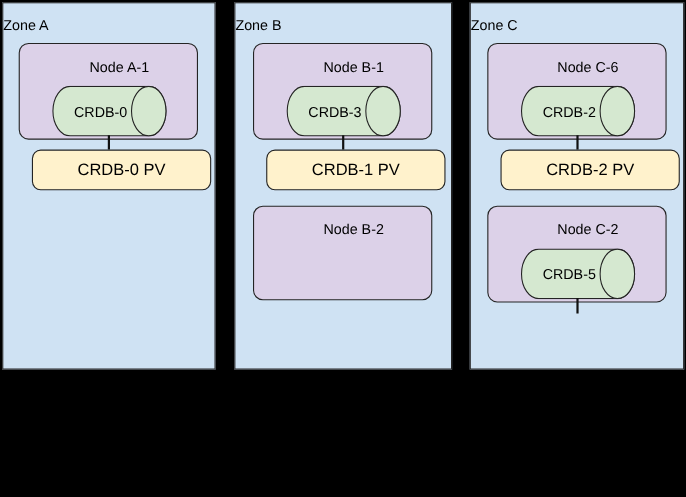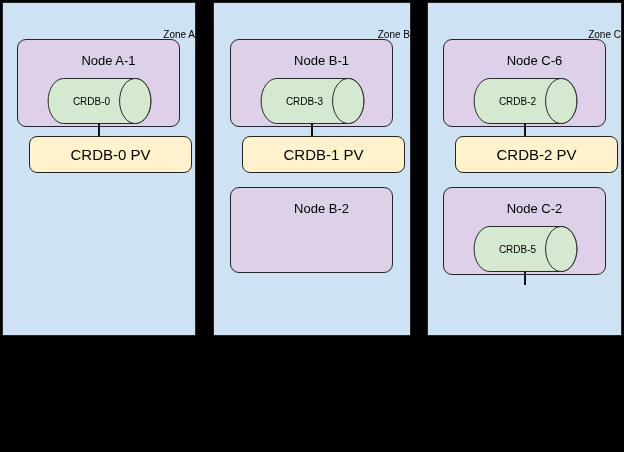--- a/index.html
+++ b/index.html
@@ -5,37 +5,37 @@
   html,body{margin:0;padding:0;background:#000;}
   .canvas{
     position:relative;width:624px;height:452px;background:#000000;
     font-family:"Liberation Sans",sans-serif;color:#000;overflow:hidden;
   }
   .zone{
     position:absolute;background:#cfe2f3;border:1px solid #242424;
     box-sizing:border-box;
   }
   .zone-label{
-    position:absolute;top:24px;left:0;right:0;text-align:right;
-    font-size:10px;line-height:15px;
+    position:absolute;top:12px;left:0;right:0;text-align:left;
+    font-size:13px;line-height:15px;
   }
   .node{
     position:absolute;background:#dcd1e8;border:1px solid #242424;
     border-radius:9px;box-sizing:border-box;
   }
   .node-label{
     position:absolute;top:13px;left:0;right:0;text-align:center;
     font-size:13px;line-height:15px;padding-left:20px;
   }
   .cylinder{position:absolute;width:105px;height:46px;}
   .cylinder svg{display:block;}
   .cylinder path,.cylinder ellipse{fill:#d5e8d0;stroke:#242424;stroke-width:1;}
   .cyl-label{
     position:absolute;left:0;top:0;width:89px;height:46px;
-    display:flex;align-items:center;justify-content:center;font-size:10px;
+    display:flex;align-items:center;justify-content:center;font-size:13px;
   }
   .connector{position:absolute;width:2px;background:#111;}
   .pv{
     position:absolute;background:#fff2cc;border:1px solid #242424;
     border-radius:8px;box-sizing:border-box;
     display:flex;align-items:center;justify-content:center;font-size:15px;margin-left:12px;
   }
 </style>
 </head>
 <body>

